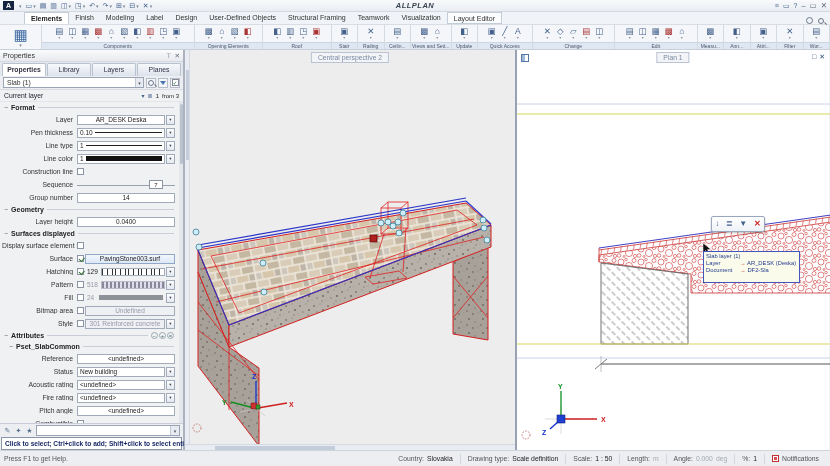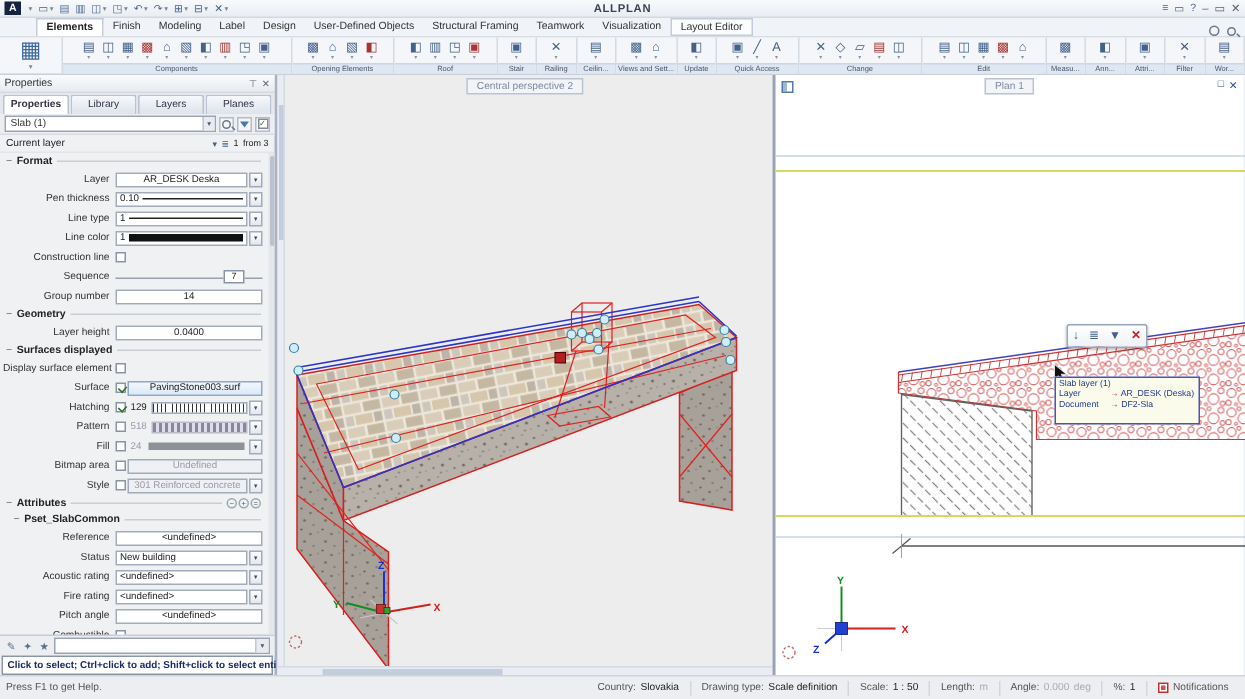--- a/index.html
+++ b/index.html
@@ -4,21 +4,21 @@
 <style>
   * { margin:0; padding:0; box-sizing:border-box; }
   html,body { width:830px; height:466px; overflow:hidden; font-family:"Liberation Sans", sans-serif; background:#e8eaee; }
   .app { position:relative; width:830px; height:466px; background:#eef1f5; font-size:7px; color:#333; }
 
   
   .titlebar { position:absolute; left:0; top:0; width:830px; height:12px; background:linear-gradient(#f8fafc,#e9edf2); border-bottom:1px solid #d4d9e0; display:flex; align-items:center; padding:0 3px; }
   .logo { width:11px; height:9px; background:#14233f; color:#fff; font-size:7px; font-weight:bold; text-align:center; line-height:9px; margin-right:2px; }
   .qa-icon { display:inline-flex; align-items:center; height:10px; padding:0 2px; color:#44618c; font-size:7px; cursor:default; }
   .qa-icon .car { font-size:5px; color:#7d8794; margin-left:1px; }
-  .tb-title { position:absolute; left:50%; transform:translateX(-50%); font-size:7.5px; font-weight:bold; color:#3a4350; letter-spacing:0.5px; }
+  .tb-title { position:absolute; left:50%; transform:translateX(-50%); font-size:7.5px; font-weight:bold; color:#3a4350; letter-spacing:0.5px;font-style:italic; }
   .tb-right { margin-left:auto; display:flex; align-items:center; gap:4px; }
   .tb-right span { font-size:7px; color:#44618c; }
   .winbtn { color:#5a6575 !important; font-size:7.5px !important; }
 
   
   .menurow { position:absolute; left:0; top:12px; width:830px; height:13px; background:#f0f3f7; border-bottom:1px solid #d8dde4; display:flex; align-items:flex-end; padding-left:24px; }
   .mtab { padding:1px 6px 2px; font-size:7px; color:#333; height:12px; line-height:10px; }
   .mtab.active { background:#fff; border:1px solid #c3ccd8; border-bottom:none; font-weight:bold; color:#222; }
   .mtab.boxed { border:1px solid #c3ccd8; background:#fbfcfe; }
   .menurow-right { margin-left:auto; display:flex; gap:5px; padding-right:6px; align-items:center; }

